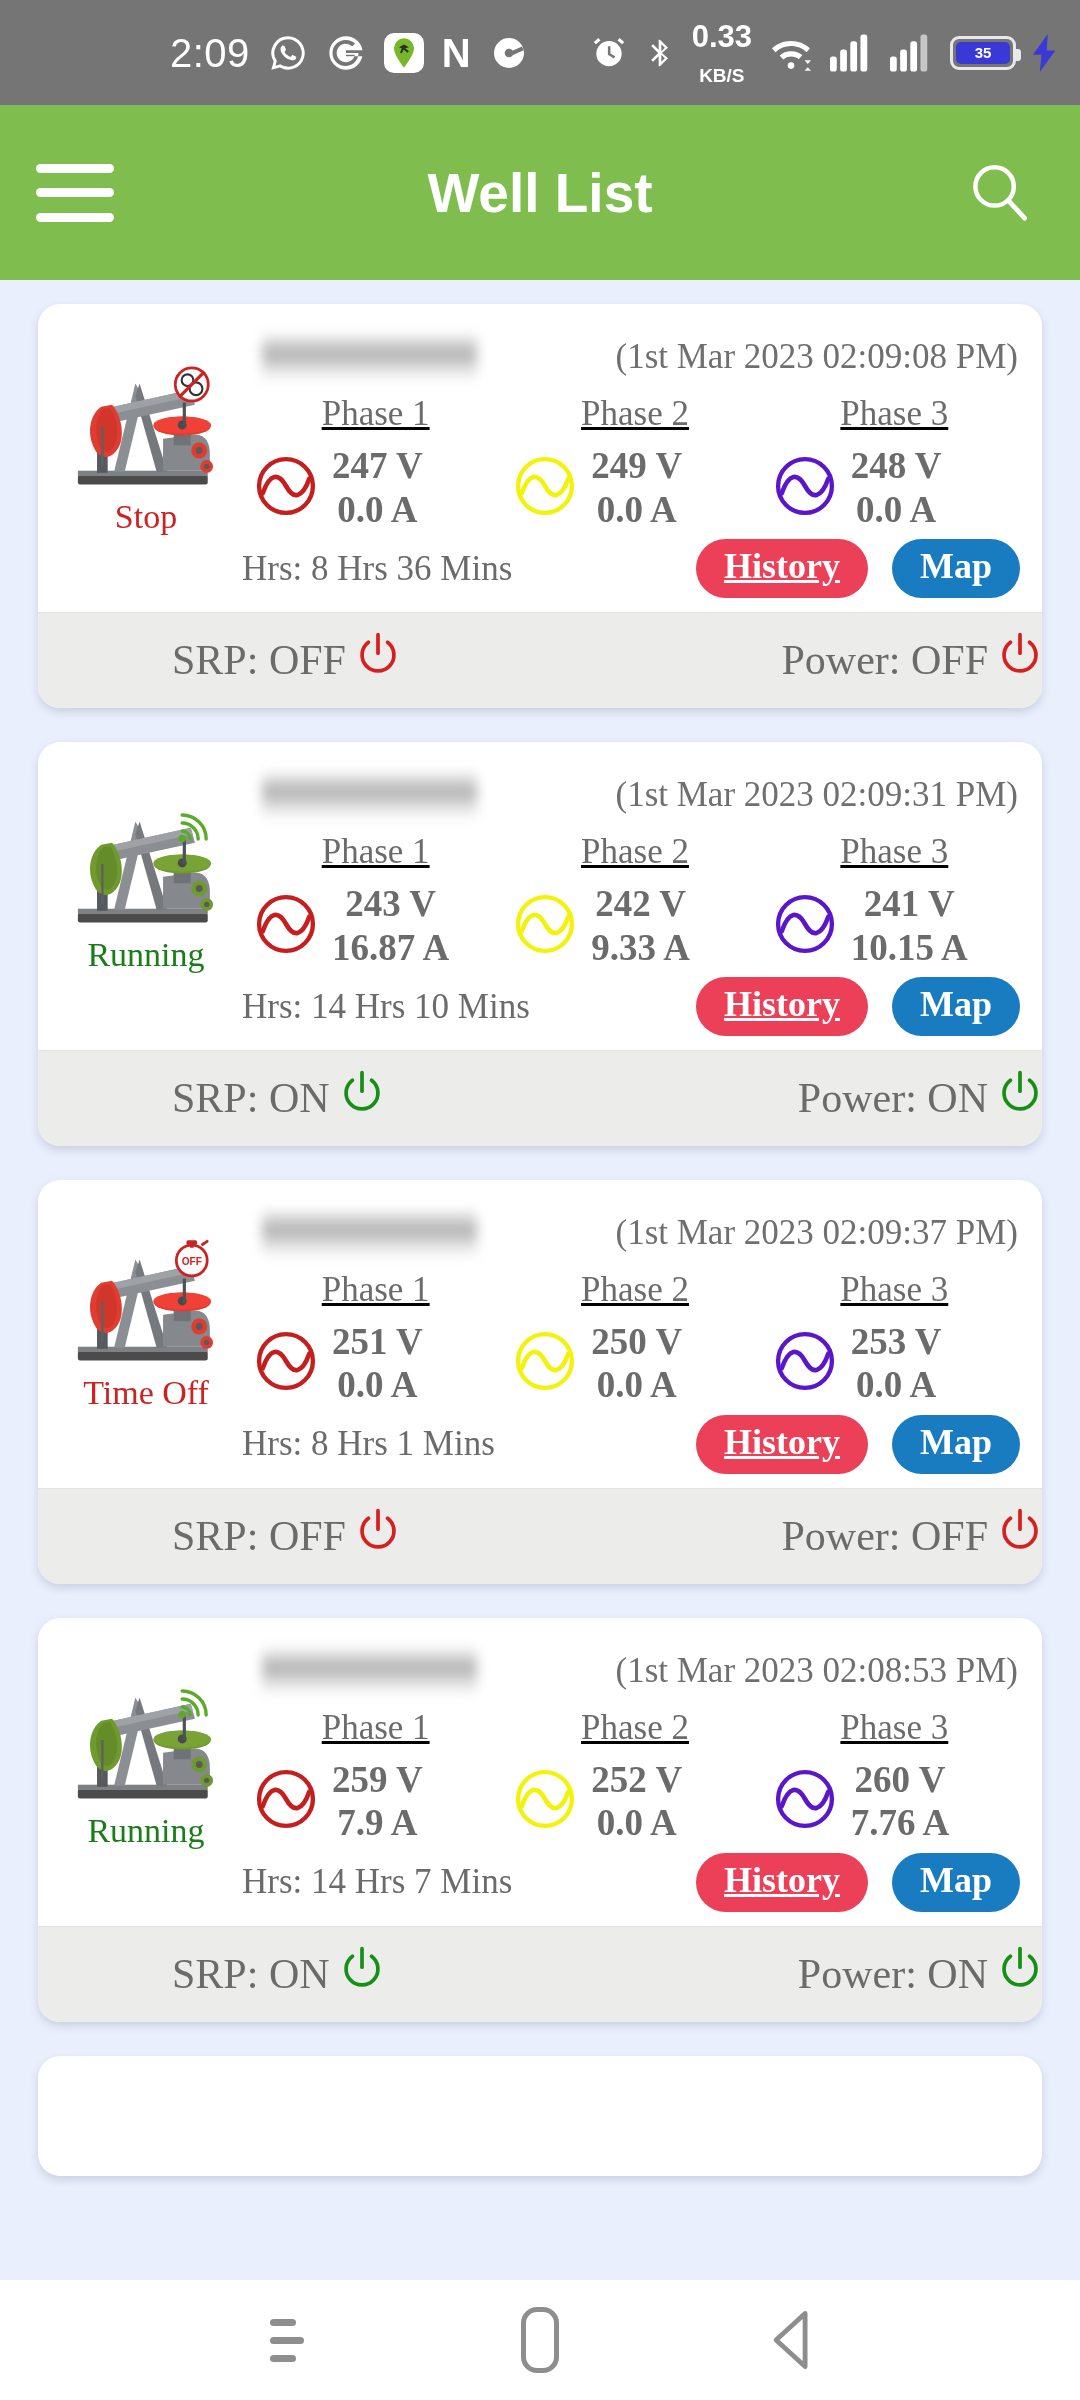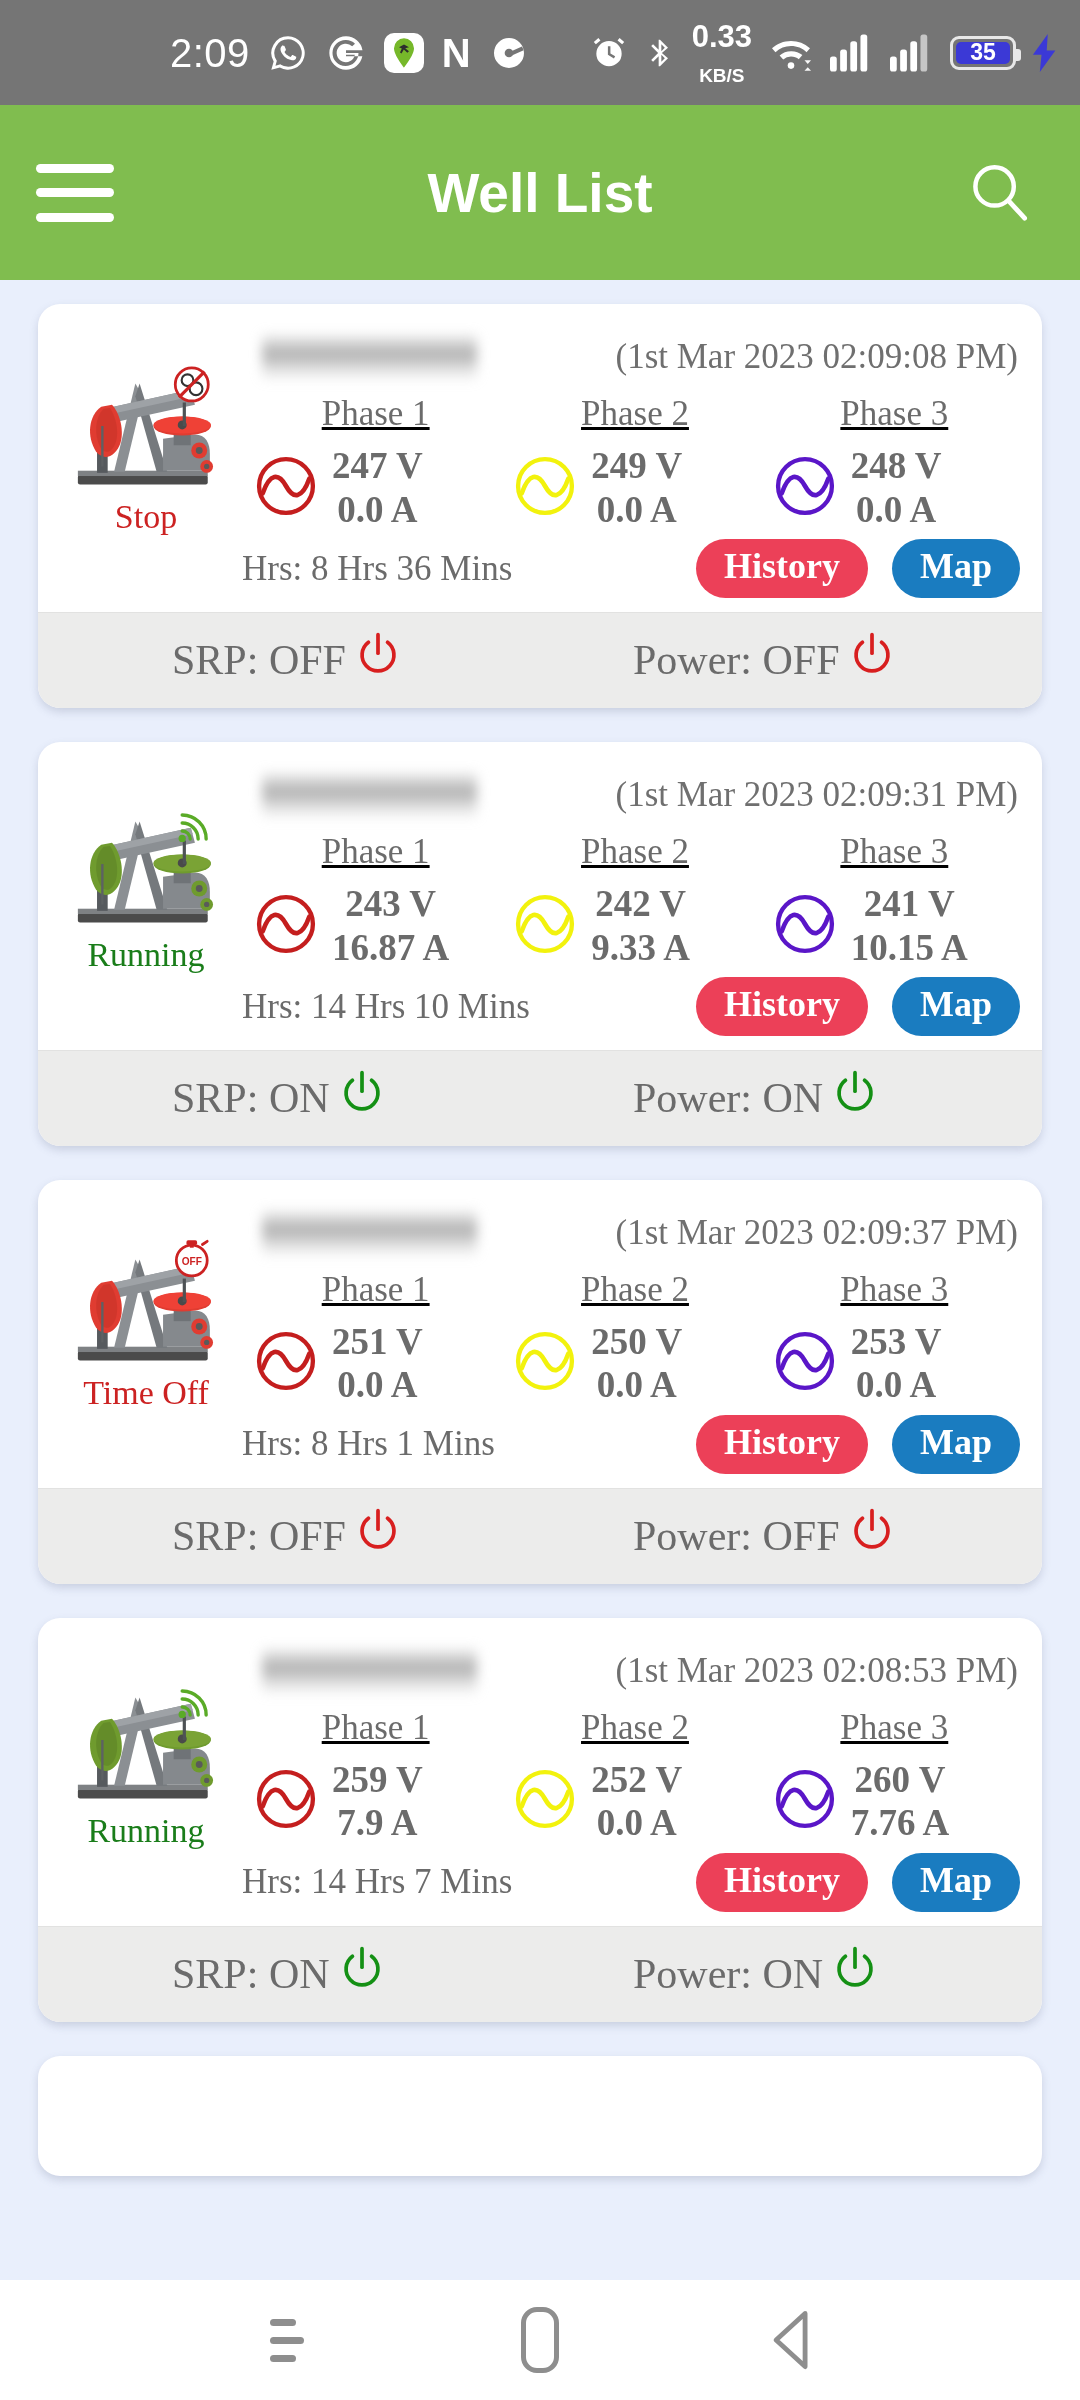--- a/index.html
+++ b/index.html
@@ -68,21 +68,21 @@
     background: #e8e8e8;
     border-radius: 0 3px 3px 0;
   }
   .battery .fill {
     background: #3b39d6;
     height: 100%;
     width: 100%;
     border-radius: 5px;
     color: #fff;
     font-family: "Liberation Sans", sans-serif;
-    font-size: 23px;
+    font-size: 15px;
     font-weight: 700;
     display: flex;
     align-items: center;
     justify-content: center;
     line-height: 1;
   }
 
   
   .appbar {
     height: 175px;
@@ -248,42 +248,42 @@
     border: none;
     color: #ffffff;
     font-size: 36px;
     font-family: "Liberation Serif", serif;
     font-weight: 700;
     border-radius: 40px;
     padding: 8px 28px 11px 28px;
     cursor: pointer;
     line-height: 1.1;
   }
-  .btn-history { background: #ec4058; }
+  .btn-history { background: #ec4058; text-decoration: underline; }
   .btn-map { background: #1a7cc0; }
 
   .card-footer {
     background: #ececeb;
     display: flex;
     align-items: center;
     height: 96px;
     border-top: 1px solid #e2e2e1;
   }
   .footer-cell {
     flex: 1;
     display: flex;
     align-items: center;
     justify-content: center;
     gap: 10px;
     font-size: 42px;
     color: #6b6b6b;
     white-space: nowrap;
   }
   .footer-cell.left { justify-content: flex-start; padding-left: 134px; }
-  .footer-cell.right { justify-content: flex-start; padding-left: 52px; }
+  .footer-cell.right { justify-content: flex-end; padding-left: 52px; }
 
   
   .navbar {
     position: absolute;
     left: 0; bottom: 0;
     width: 1080px;
     height: 120px;
     background: #ffffff;
     display: flex;
     align-items: center;

